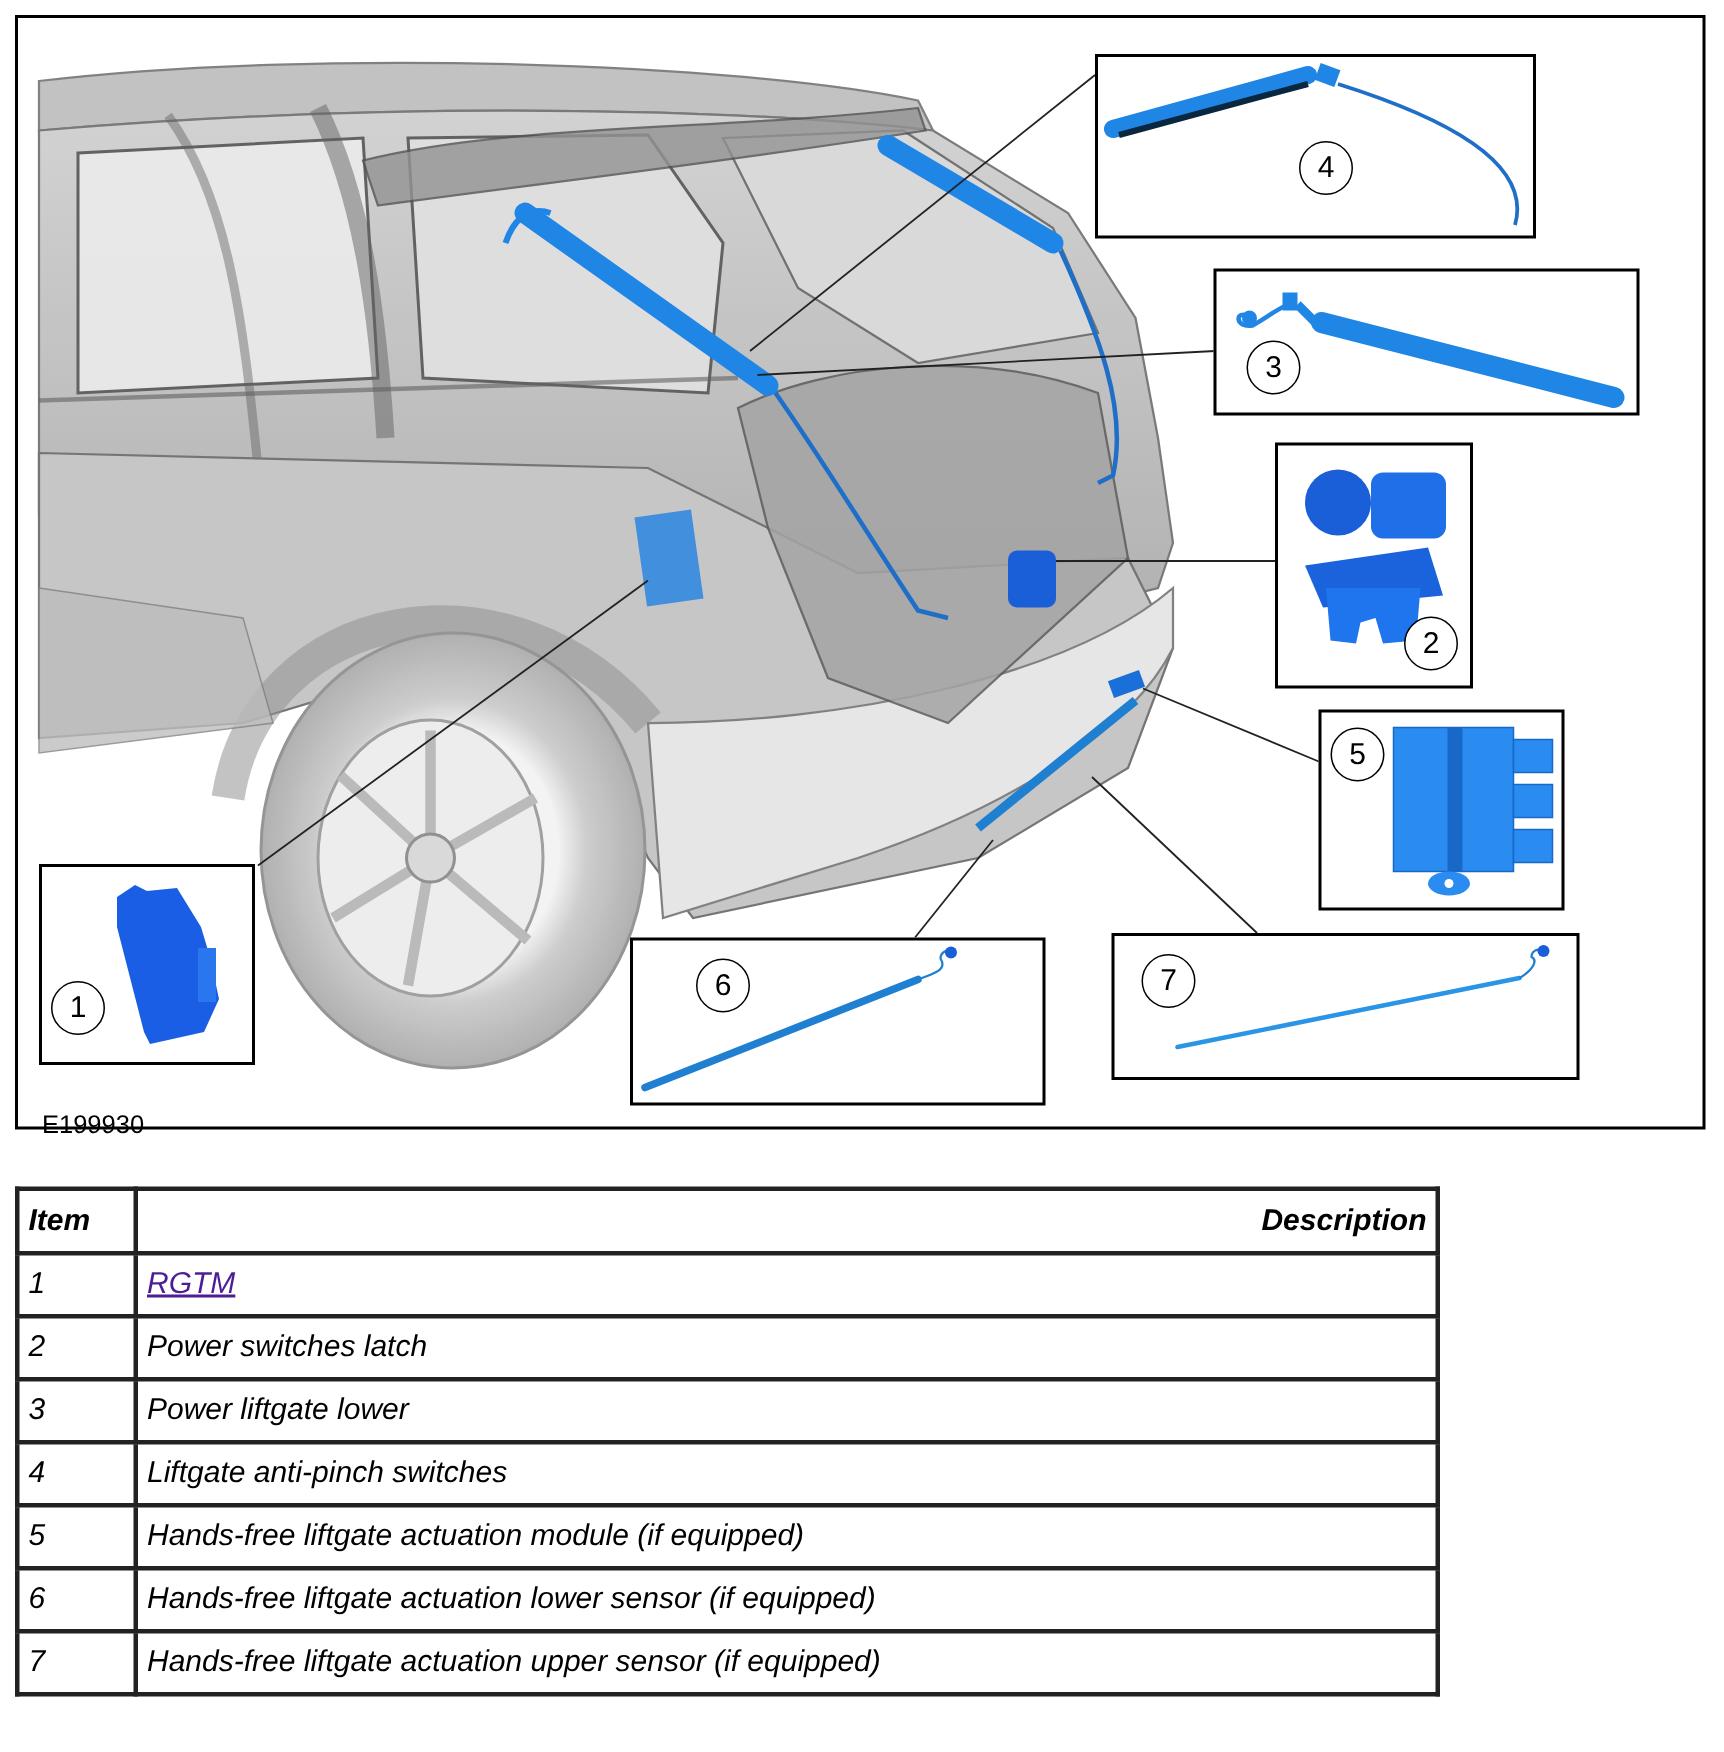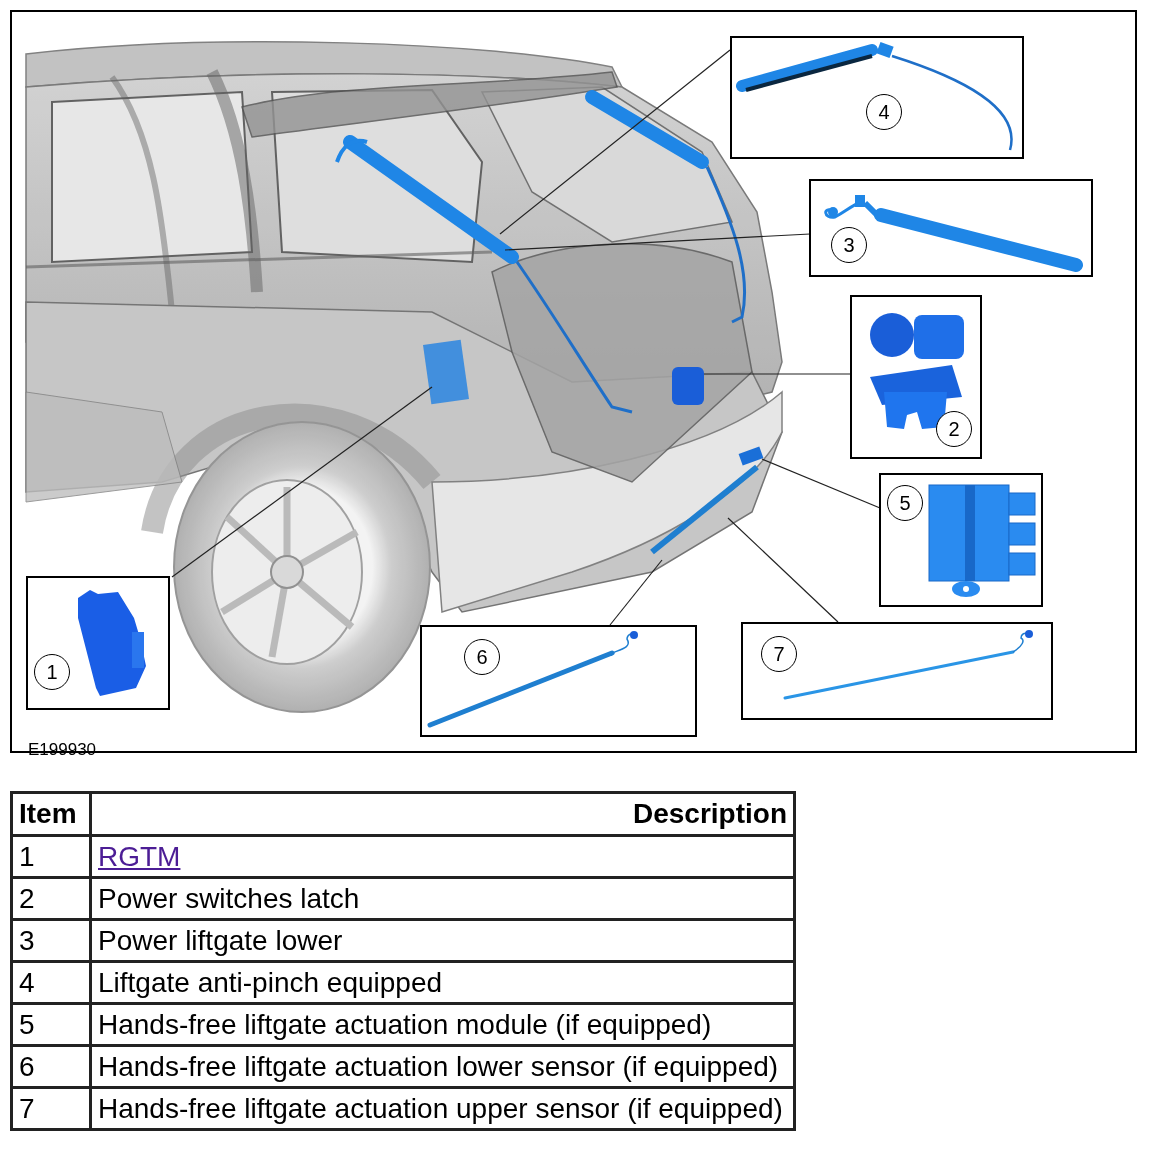--- a/index.html
+++ b/index.html
@@ -6,21 +6,21 @@
   body { width: 1149px; height: 1168px; position: relative; overflow: hidden;
          font-family: "Liberation Sans", sans-serif; color: #000; }
   #figure { position: absolute; left: 10px; top: 10px; width: 1127px; height: 743px;
             border: 2px solid #000; box-sizing: border-box; background: #fff; }
   #figure svg { position: absolute; left: 0; top: 0; }
   .fig-id { position: absolute; left: 16px; top: 708px; font-size: 17px; margin-top: 20px; }
   .callout-box { position: absolute; border: 2px solid #000; background: #fff; box-sizing: border-box; }
   .callout-num { position: absolute; width: 34px; height: 34px; border: 1.5px solid #000; border-radius: 50%;
                  font-size: 20px; line-height: 34px; text-align: center; background: #fff; }
   #parts-table { position: absolute; left: 10px; top: 791px; border-collapse: collapse;
-                 width: 786px; font-size: 28px; }
+                 width: 950px; font-size: 20px; font-style: italic; }
   #parts-table th, #parts-table td { border: 3px solid #222; height: 39px; padding: 0 6px; }
   #parts-table th { font-weight: bold; height: 40px; }
   #parts-table th.col-item { width: 64px; text-align: left; }
   #parts-table th.col-desc { text-align: right; }
   #parts-table td { text-align: left; }
   .link { text-decoration: underline; color: #4c1d95; cursor: pointer; }
 </style>
 </head>
 <body>
 
@@ -197,21 +197,21 @@
     <tr>
       <td>2</td>
       <td>Power switches latch</td>
     </tr>
     <tr>
       <td>3</td>
       <td>Power liftgate lower</td>
     </tr>
     <tr>
       <td>4</td>
-      <td>Liftgate anti-pinch equipped</td>
+      <td>Liftgate anti-pinch switches</td>
     </tr>
     <tr>
       <td>5</td>
       <td>Hands-free liftgate actuation module (if equipped)</td>
     </tr>
     <tr>
       <td>6</td>
       <td>Hands-free liftgate actuation lower sensor (if equipped)</td>
     </tr>
     <tr>

